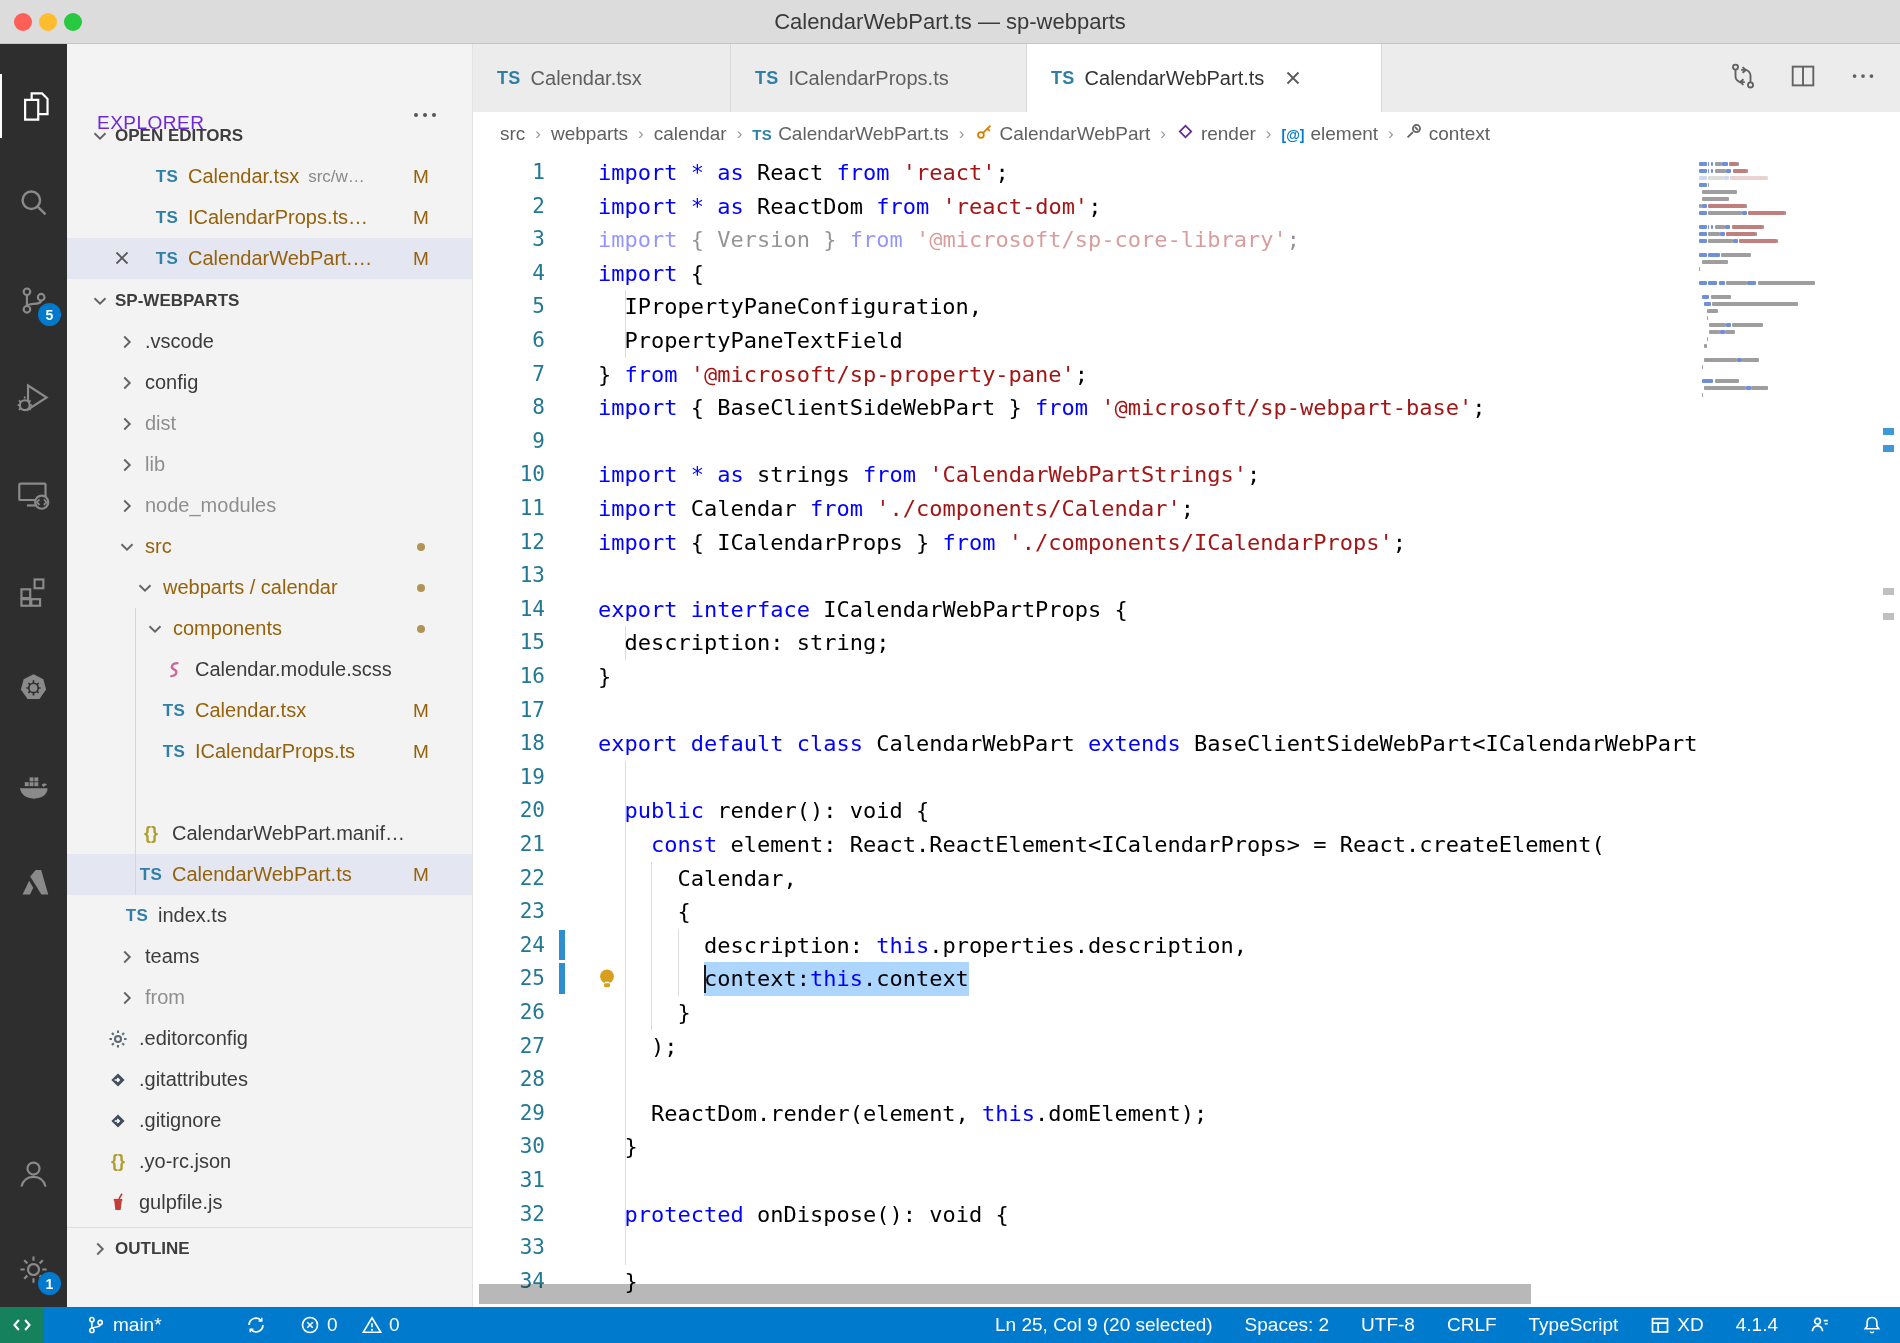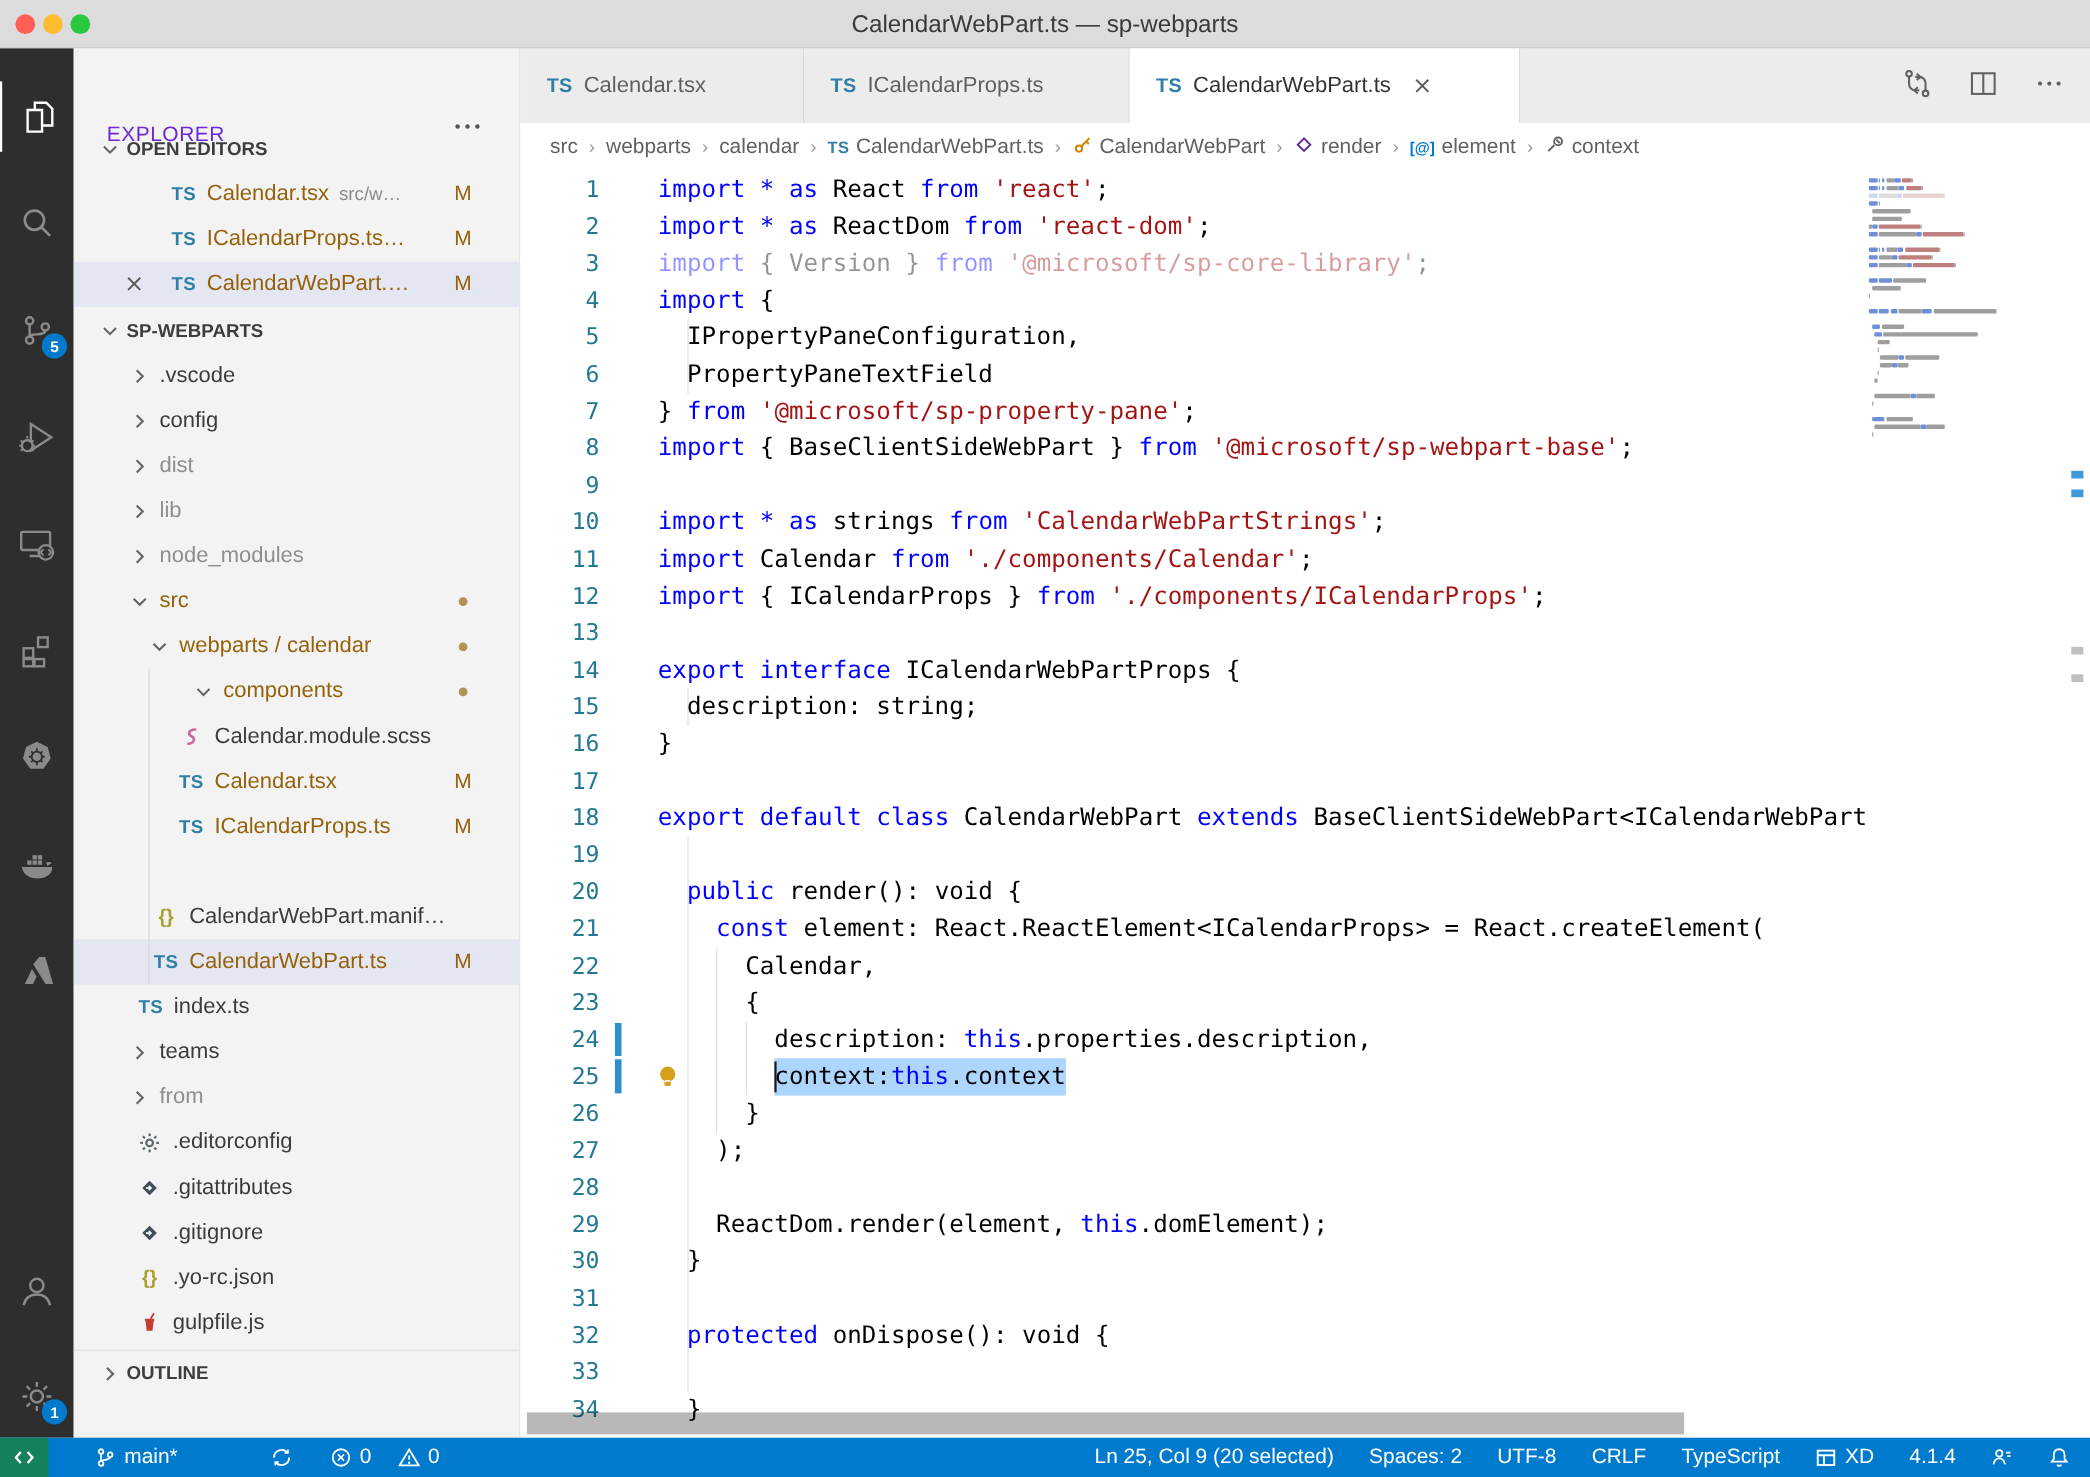--- a/index.html
+++ b/index.html
@@ -30,22 +30,22 @@
   .mod{color:#95620b}.ign{color:#8e8e90}
   .badgeM{position:absolute;left:346px;color:#95620b;font-size:19px}
   .dotb{position:absolute;left:350px;top:17px;width:8px;height:8px;border-radius:4px;background:#b29356}
   .detail{color:#8a8a8a;font-size:17px;margin-left:9px}
   .cvw{width:22px;height:22px;margin-right:7px;flex:0 0 auto}
   .cvw svg,.fiw svg{width:22px;height:22px}
   .fiw{width:24px;margin-right:9px;flex:0 0 auto;display:flex;justify-content:center}
   .ts{color:#2f7fa6;font-weight:bold;font-size:17px;letter-spacing:.3px}
   .brjson{color:#ad9e2d;font-weight:bold;font-size:18px}
   .oex{position:absolute;left:44px;top:9px;width:22px;height:22px}
-  .l0{padding-left:49px}.l0f{padding-left:57px}.l1{padding-left:67px}.l1f{padding-left:58px}
-  .l2{padding-left:107px}.l2f{padding-left:72px}.l3{padding-left:95px}.oe{padding-left:88px}
+  .l0{padding-left:49px}.l0f{padding-left:39px}.l1{padding-left:67px}.l1f{padding-left:58px}
+  .l2{padding-left:77px}.l2f{padding-left:72px}.l3{padding-left:95px}.oe{padding-left:88px}
   .tguide{position:absolute;left:68px;width:1px;background:#d6d6d6}
   
   .tabbar{position:absolute;left:473px;top:44px;width:1427px;height:68px;background:#ececec}
   .tab{position:absolute;top:0;height:68px;display:flex;align-items:center;font-size:20px;color:#5f5f5f;
        border-right:1px solid #d9d9d9;box-sizing:border-box;cursor:pointer;white-space:nowrap}
   .tab .ts{margin:0 10px 0 24px;font-size:18px}
   .tab.active{background:#fff;color:#333}
   .tabx{margin-left:18px;width:22px;height:22px}
   .tab-actions{position:absolute;right:22px;top:0;height:68px;display:flex;align-items:center;gap:30px;color:#616161}
   .tab-actions .eai{width:30px;height:30px;cursor:pointer}

